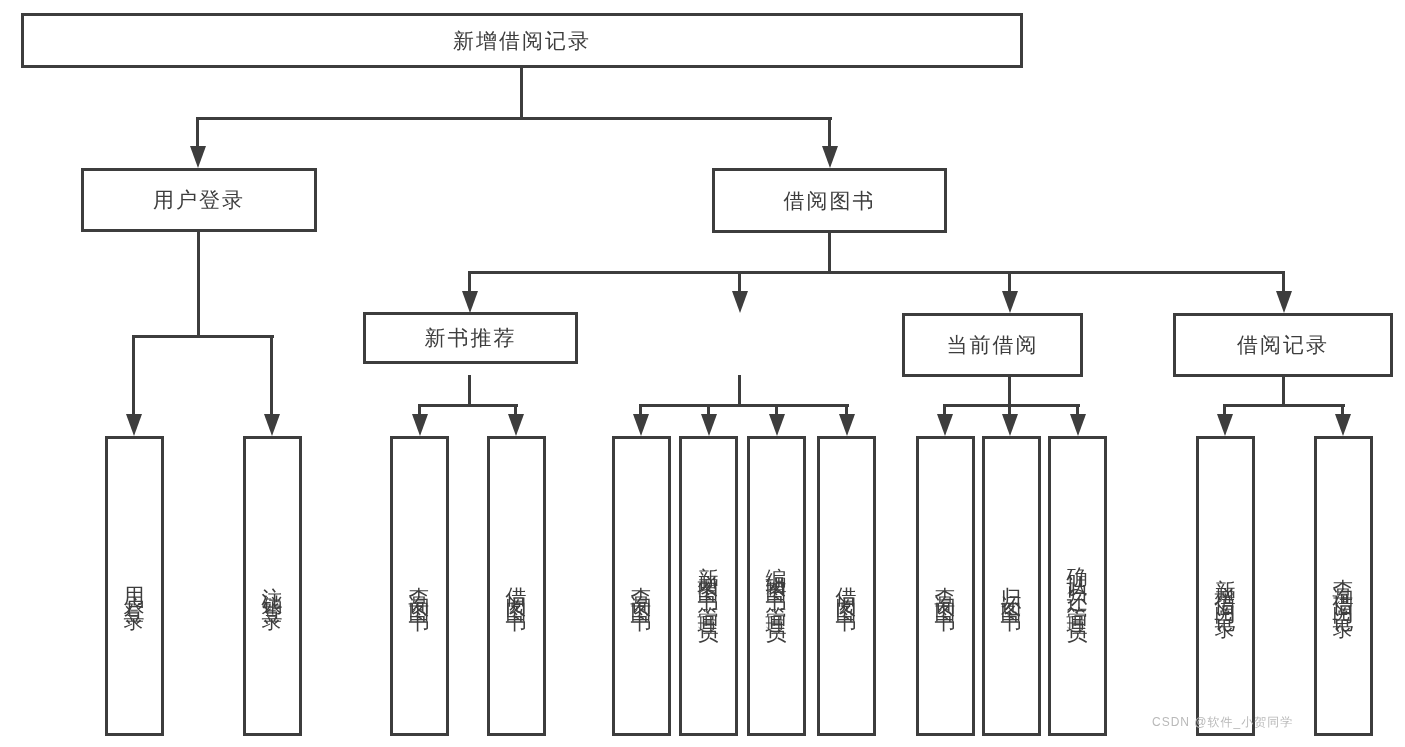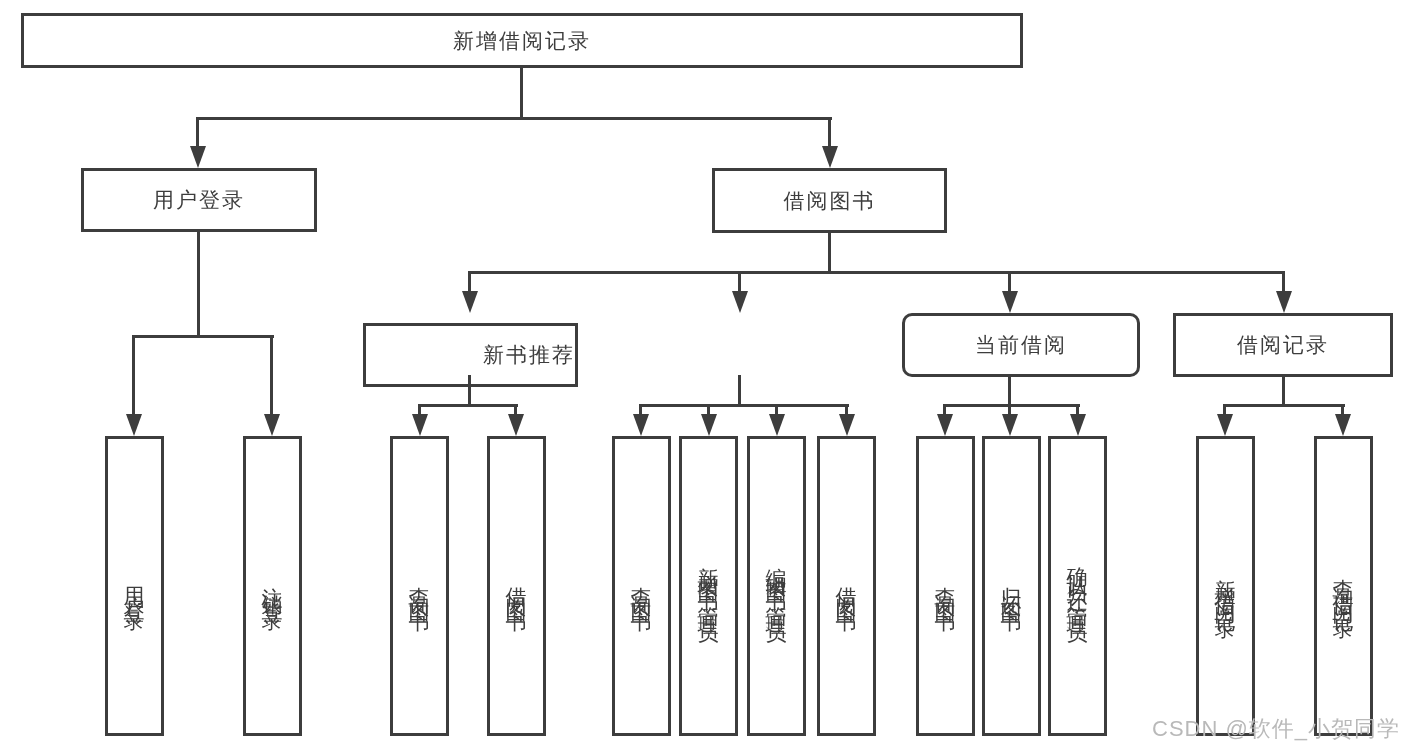--- a/index.html
+++ b/index.html
@@ -26,44 +26,44 @@
   .hline { height:3px; }
   .vline { width:3px; }
   .arrow {
     position:absolute; width:0; height:0;
     border-left:8px solid transparent;
     border-right:8px solid transparent;
     border-top:22px solid var(--ink,#3d3d3d);
   }
   .watermark {
     position:absolute; left:1152px; top:714px;
-    font-size:22px; letter-spacing:1px; white-space:nowrap;
+    font-size:12px; letter-spacing:1px; white-space:nowrap;
     color:var(--wm,#b9b9b9); z-index:5;
   }
 </style>
 </head>
 <body>
 
 <div class="stage">
 
   <div class="box" style="left:21px; top:13px; width:1002px; height:55px;">
     <span class="lbl">新增借阅记录</span>
   </div>
 
   <div class="box" style="left:81px; top:168px; width:236px; height:64px;">
     <span class="lbl">用户登录</span>
   </div>
   <div class="box" style="left:712px; top:168px; width:235px; height:65px;">
     <span class="lbl">借阅图书</span>
   </div>
 
-  <div class="box" style="left:363px; top:323px; width:215px; height:64px;justify-content:flex-end;">
+  <div class="box" style="left:363px; top:312px; width:215px; height:52px;">
     <span class="lbl">新书推荐</span>
   </div>
-  <div class="box" style="left:902px; top:313px; width:238px; height:64px;border-radius:10px;">
+  <div class="box" style="left:902px; top:313px; width:181px; height:64px;">
     <span class="lbl">当前借阅</span>
   </div>
   <div class="box" style="left:1173px; top:313px; width:220px; height:64px;">
     <span class="lbl">借阅记录</span>
   </div>
 
   <div class="box leaf" style="left:105px;">
     <span class="lbl">用户登录</span>
   </div>
   <div class="box leaf" style="left:243px;">

